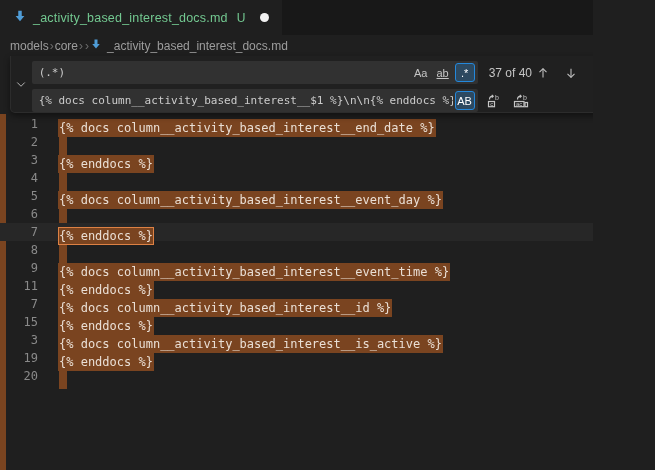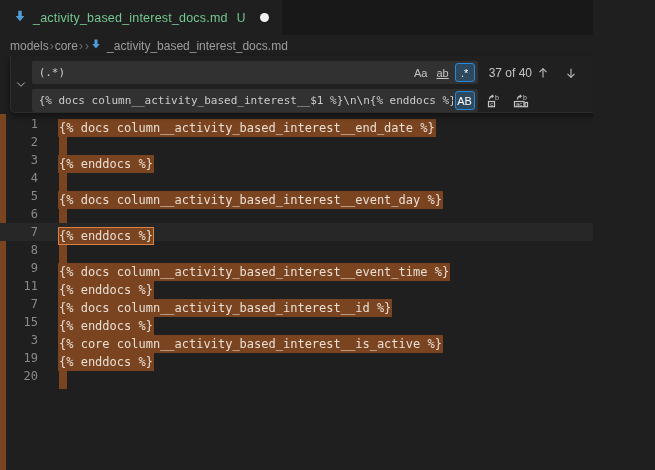--- a/index.html
+++ b/index.html
@@ -156,21 +156,21 @@
 
 
         <div class="line full">
           <span class="num">15</span>
           <span class="code">{% enddocs %}</span>
         </div>
 
 
         <div class="line full">
           <span class="num">3</span>
-          <span class="code">{% core column__activity_based_interest__is_active %}</span>
+          <span class="code">{% docs column__activity_based_interest__is_active %}</span>
         </div>
 
 
         <div class="line full">
           <span class="num">19</span>
           <span class="code">{% enddocs %}</span>
         </div>
 
         <div class="line empty">
           <span class="num">20</span>

